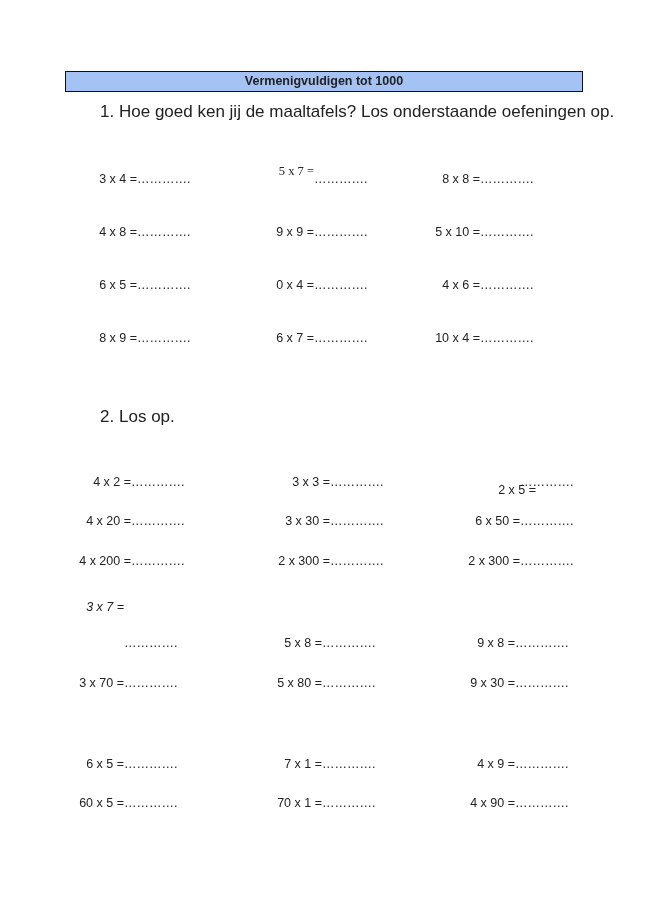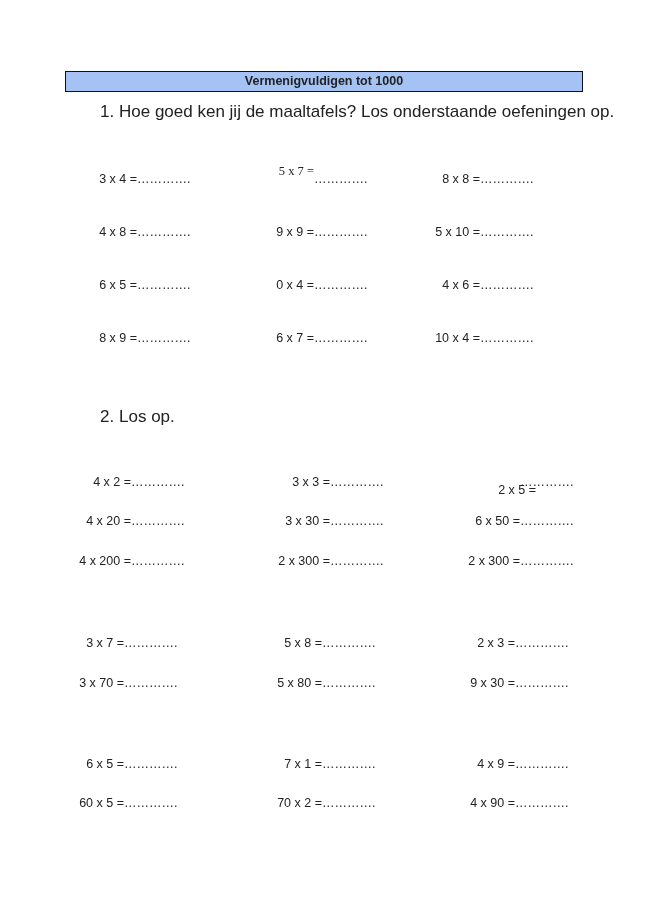--- a/index.html
+++ b/index.html
@@ -62,37 +62,37 @@
     <div class="ex" style="top: 514px; right: 320px; margin-left: 25px;"><span class="lhs">3 x 30 = </span></div>
     <div class="ex dots" style="top: 514px; left: 330px;">………….</div>
     <div class="ex" style="top: 514px; right: 130px;"><span class="lhs">6 x 50 = </span></div>
     <div class="ex dots" style="top: 514px; left: 520px;">………….</div>
     <div class="ex" style="top: 554px; right: 519px;"><span class="lhs">4 x 200 = </span></div>
     <div class="ex dots" style="top: 554px; left: 131px;">………….</div>
     <div class="ex" style="top: 554px; right: 320px;"><span class="lhs">2 x 300 = </span></div>
     <div class="ex dots" style="top: 554px; left: 330px;">………….</div>
     <div class="ex" style="top: 554px; right: 130px;"><span class="lhs">2 x 300 = </span></div>
     <div class="ex dots" style="top: 554px; left: 520px;">………….</div>
-    <div class="ex" style="top: 636px; right: 526px;"><span class="lhs">3 x 7 = </span></div>
+    <div class="ex" style="top: 600px; right: 526px; font-style: italic;"><span class="lhs">3 x 7 = </span></div>
     <div class="ex dots" style="top: 636px; left: 124px;">………….</div>
     <div class="ex" style="top: 636px; right: 328px;"><span class="lhs">5 x 8 = </span></div>
     <div class="ex dots" style="top: 636px; left: 322px;">………….</div>
-    <div class="ex" style="top: 636px; right: 135px;"><span class="lhs">2 x 3 = </span></div>
+    <div class="ex" style="top: 636px; right: 135px;"><span class="lhs">9 x 8 = </span></div>
     <div class="ex dots" style="top: 636px; left: 515px;">………….</div>
     <div class="ex" style="top: 676px; right: 526px;"><span class="lhs">3 x 70 = </span></div>
     <div class="ex dots" style="top: 676px; left: 124px;">………….</div>
     <div class="ex" style="top: 676px; right: 328px;"><span class="lhs">5 x 80 = </span></div>
     <div class="ex dots" style="top: 676px; left: 322px;">………….</div>
     <div class="ex" style="top: 676px; right: 135px;"><span class="lhs">9 x 30 = </span></div>
     <div class="ex dots" style="top: 676px; left: 515px;">………….</div>
     <div class="ex" style="top: 757px; right: 526px;"><span class="lhs">6 x 5 = </span></div>
     <div class="ex dots" style="top: 757px; left: 124px;">………….</div>
     <div class="ex" style="top: 757px; right: 328px;"><span class="lhs">7 x 1 = </span></div>
     <div class="ex dots" style="top: 757px; left: 322px;">………….</div>
     <div class="ex" style="top: 757px; right: 135px;"><span class="lhs">4 x 9 = </span></div>
     <div class="ex dots" style="top: 757px; left: 515px;">………….</div>
     <div class="ex" style="top: 796px; right: 526px;"><span class="lhs">60 x 5 = </span></div>
     <div class="ex dots" style="top: 796px; left: 124px;">………….</div>
-    <div class="ex" style="top: 796px; right: 328px;"><span class="lhs">70 x 2 = </span></div>
+    <div class="ex" style="top: 796px; right: 328px;"><span class="lhs">70 x 1 = </span></div>
     <div class="ex dots" style="top: 796px; left: 322px;">………….</div>
     <div class="ex" style="top: 796px; right: 135px;"><span class="lhs">4 x 90 = </span></div>
     <div class="ex dots" style="top: 796px; left: 515px;">………….</div>
   </div>
 
 </body></html>

